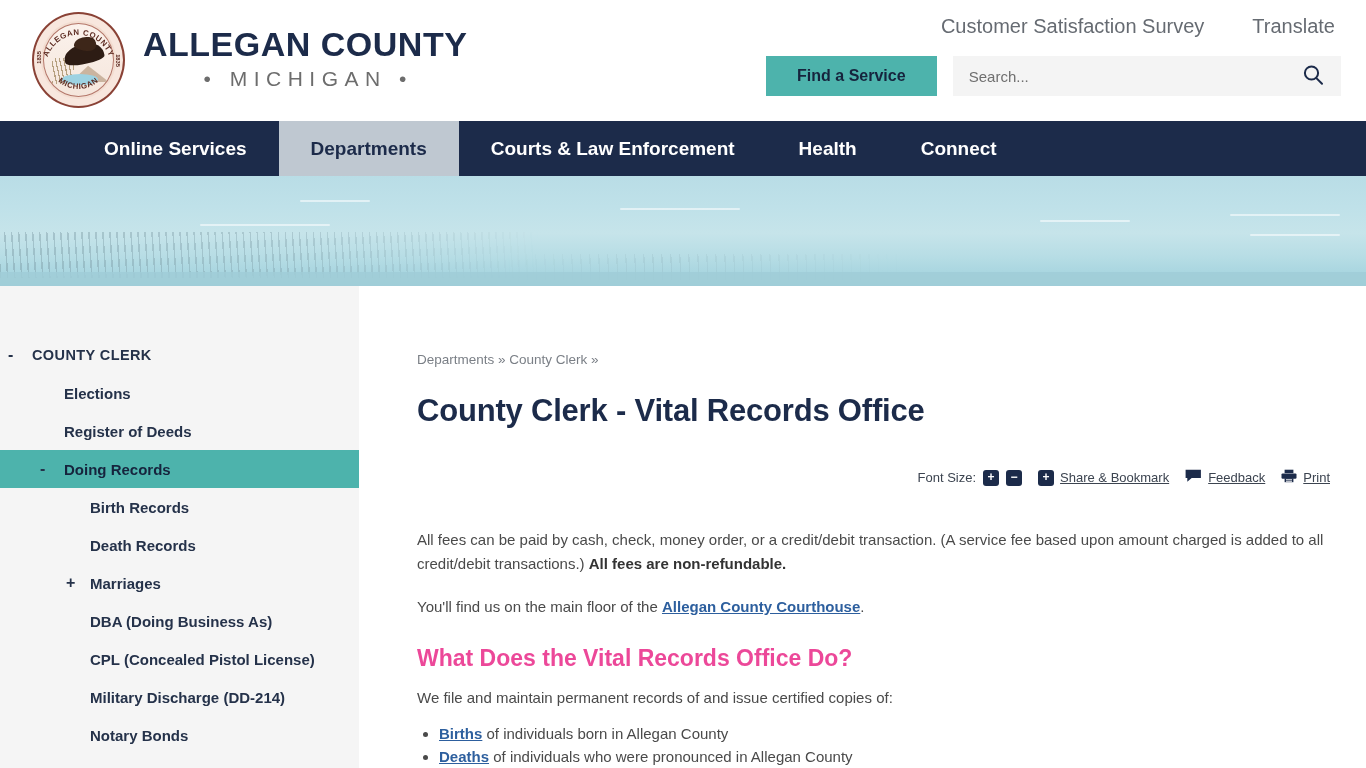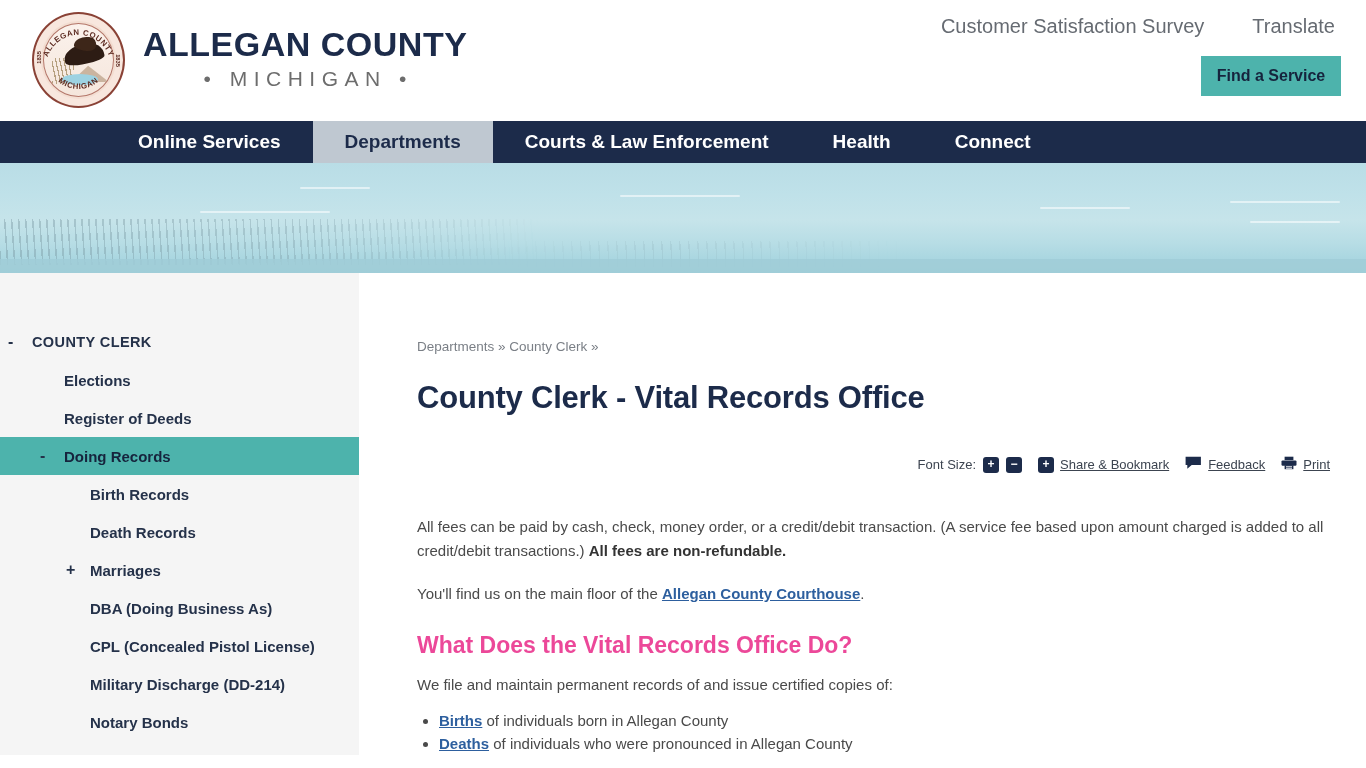--- a/index.html
+++ b/index.html
@@ -144,21 +144,21 @@
     margin-top: 18px;
     gap: 16px;
   }
   .find-service-btn {
     background: #4db3ac;
     color: #16243d;
     border: none;
     font-family: inherit;
     font-size: 16px;
     font-weight: bold;
-    width: 140px;
+    width: 172px;
     height: 40px;
     cursor: pointer;
   }
   .search-wrap {
     width: 391px;
     height: 40px;
     background: #f4f4f4;
     display: flex;
     align-items: center;
     padding: 0 14px 0 16px;
@@ -177,25 +177,25 @@
     background: none;
     border: none;
     cursor: pointer;
     padding: 0 2px;
     display: flex;
     align-items: center;
   }
 
   
   .main-nav {
-    height: 42px;
+    height: 55px;
     background: #1c2b4a;
     display: flex;
     align-items: stretch;
-    padding-left: 106px;
+    padding-left: 72px;
   }
   .nav-item {
     display: flex;
     align-items: center;
     padding: 0 32px;
     color: #ffffff;
     font-size: 19px;
     font-weight: bold;
     text-decoration: none;
     cursor: pointer;
@@ -434,20 +434,31 @@
 
   <div class="header-right">
     <div class="util-links">
       <a class="util-link">Customer Satisfaction Survey</a>
       <a class="util-link">Translate</a>
     </div>
 
     <div class="search-row">
       <button class="find-service-btn">Find a Service</button>
 
+      <div class="search-wrap">
+        <input class="search-input" type="text" placeholder="Search..." style="">
+        <button class="search-btn">
+          <span>
+            <svg width="24" height="24" viewBox="0 0 24 24" fill="none" stroke="#1c2b4a" stroke-width="2">
+              <circle cx="10.5" cy="10" r="6.6"></circle>
+              <line x1="15.4" y1="15.1" x2="21" y2="20.8" stroke-linecap="round"></line>
+            </svg>
+          </span>
+        </button>
+      </div>
     </div>
   </div>
 </header>
 
 <nav class="main-nav">
   <a class="nav-item">Online Services</a>
   <a class="nav-item active">Departments</a>
   <a class="nav-item">Courts &amp; Law Enforcement</a>
   <a class="nav-item">Health</a>
   <a class="nav-item">Connect</a>

